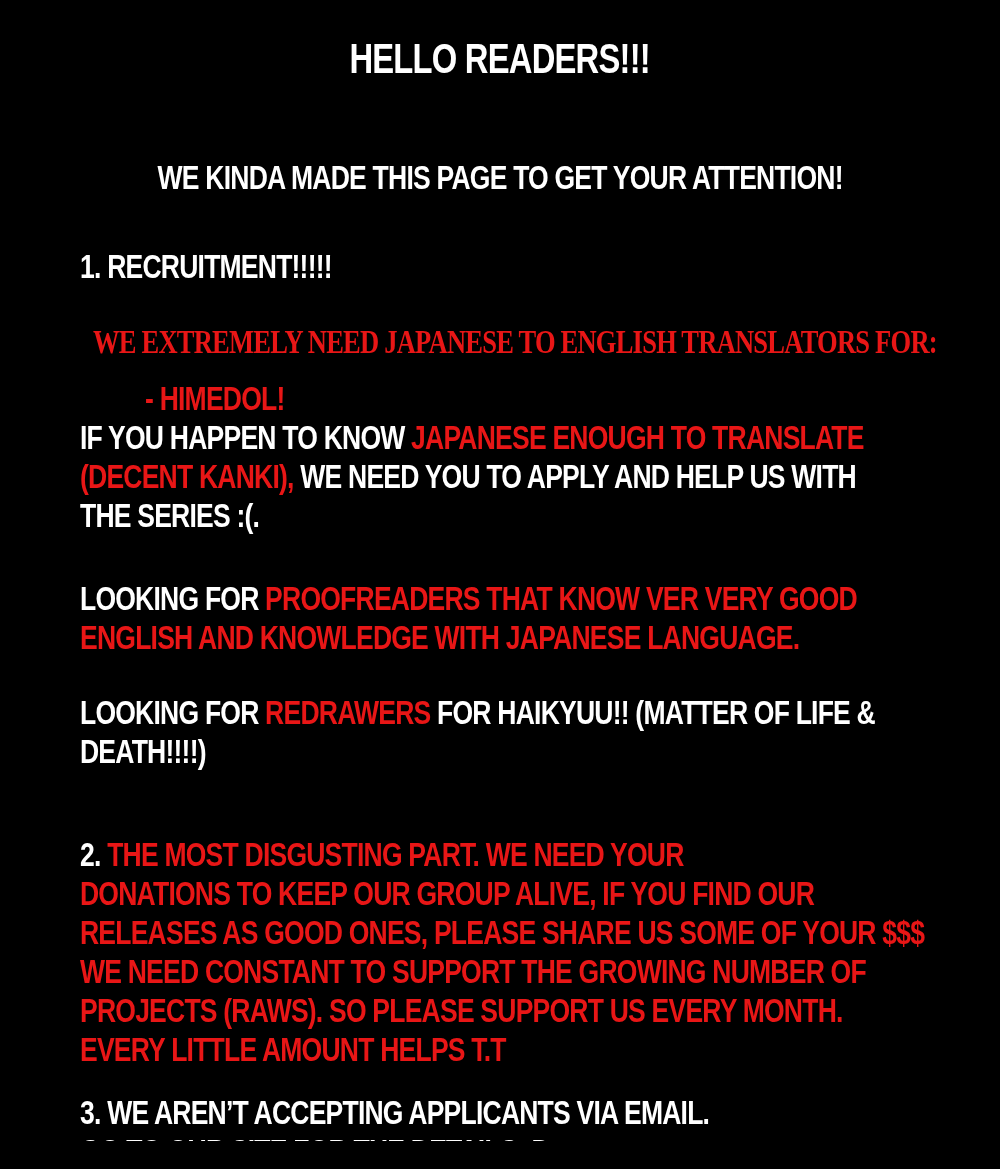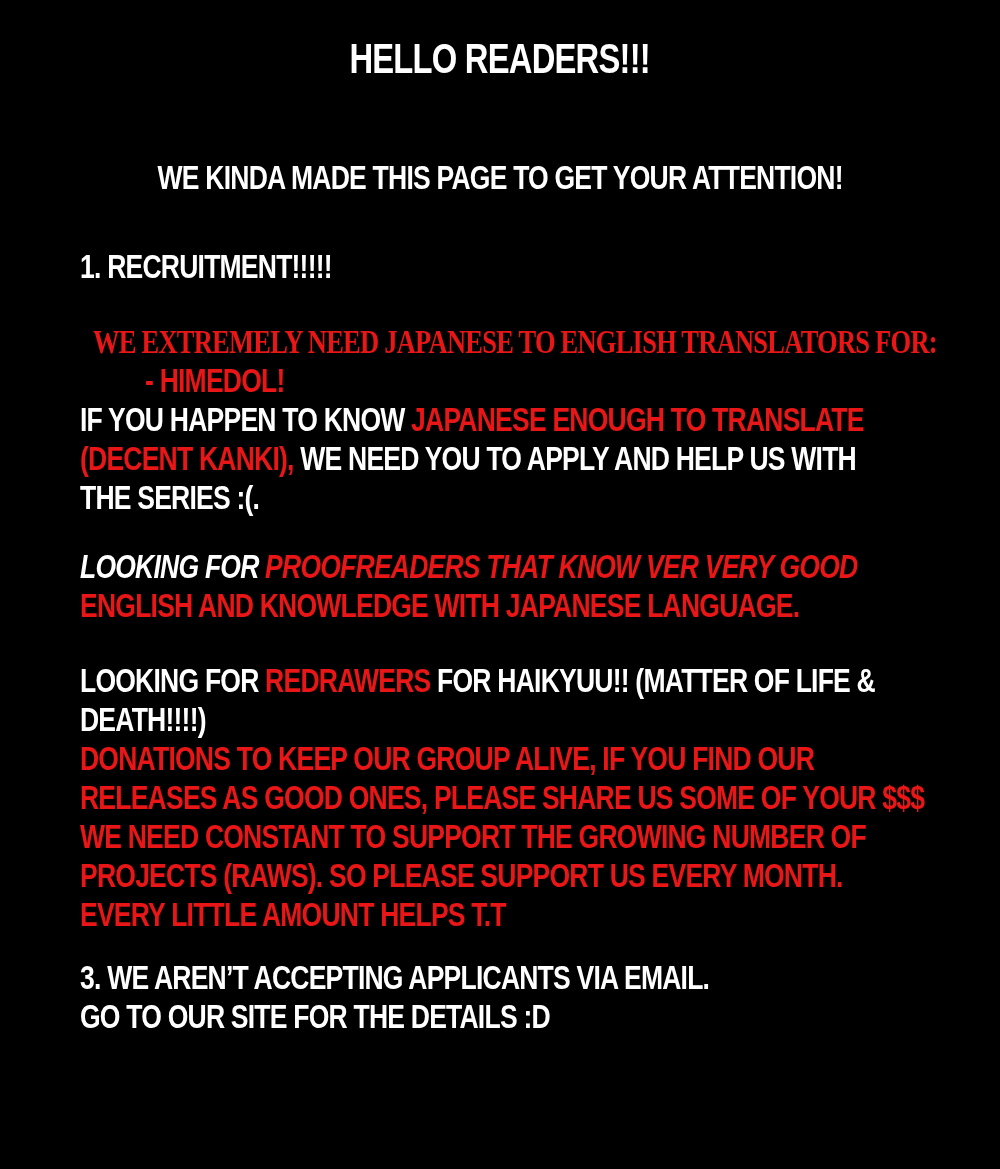--- a/index.html
+++ b/index.html
@@ -43,25 +43,25 @@
   }
   .center {
     margin-left: -80px;
     width: 1000px;
     text-align: center;
   }
   .center .line-inner { transform-origin: center center; }
   .seg[data-color="white"] { color: var(--c-white); }
   .seg[data-color="red"]   { color: var(--c-red); }
   .ind-13 { padding-left: 13px; font-family: Liberation Serif, serif; }
-  .ind-65 { padding-left: 65px; }
+  .ind-65 { padding-left: 65px; margin-top: 18px; }
   .mt-56 { margin-top: 76px; }
   .mt-50 { margin-top: 50px; text-decoration: underline; }
   .mt-36 { margin-top: 36px; }
-  .mt-30 { margin-top: 30px; font-style: italic; }
+  .mt-30 { margin-top: 44px; }
   .mt-64 { margin-top: 64px; }
   .mt-24 { margin-top: 24px; }
 </style>
 </head>
 <body>
 
 <div class="page">
 
   <div class="line title center"><span class="line-inner"><span class="seg" data-color="white">HELLO READERS!!!</span></span></div>
 
@@ -80,20 +80,21 @@
   <div class="line"><span class="line-inner"><span class="seg" data-color="white">THE SERIES :(.</span></span></div>
 
   <div class="line mt-30"><span class="line-inner"><span class="seg" data-color="white">LOOKING FOR </span><span class="seg" data-color="red">PROOFREADERS THAT KNOW VER VERY GOOD</span></span></div>
 
   <div class="line"><span class="line-inner"><span class="seg" data-color="red">ENGLISH AND KNOWLEDGE WITH JAPANESE LANGUAGE.</span></span></div>
 
   <div class="line mt-36"><span class="line-inner"><span class="seg" data-color="white">LOOKING FOR </span><span class="seg" data-color="red">REDRAWERS</span><span class="seg" data-color="white"> FOR HAIKYUU!! (MATTER OF LIFE &amp;</span></span></div>
 
   <div class="line"><span class="line-inner"><span class="seg" data-color="white">DEATH!!!!)</span></span></div>
 
+  <div class="line mt-64"><span class="line-inner"><span class="seg" data-color="white">2. </span><span class="seg" data-color="red">THE MOST DISGUSTING PART. WE NEED YOUR</span></span></div>
 
   <div class="line"><span class="line-inner"><span class="seg" data-color="red">DONATIONS TO KEEP OUR GROUP ALIVE, IF YOU FIND OUR</span></span></div>
 
   <div class="line"><span class="line-inner"><span class="seg" data-color="red">RELEASES AS GOOD ONES, PLEASE SHARE US SOME OF YOUR $$$</span></span></div>
 
   <div class="line"><span class="line-inner"><span class="seg" data-color="red">WE NEED CONSTANT TO SUPPORT THE GROWING NUMBER OF</span></span></div>
 
   <div class="line"><span class="line-inner"><span class="seg" data-color="red">PROJECTS (RAWS). SO PLEASE SUPPORT US EVERY MONTH.</span></span></div>
 
   <div class="line"><span class="line-inner"><span class="seg" data-color="red">EVERY LITTLE AMOUNT HELPS T.T</span></span></div>

